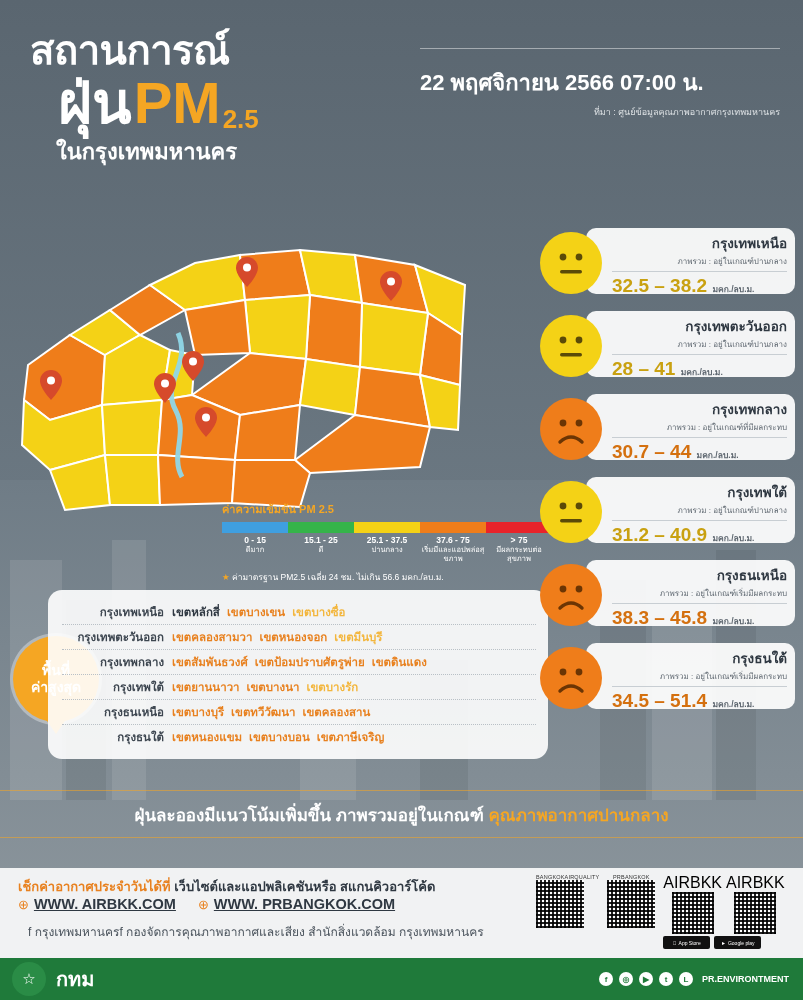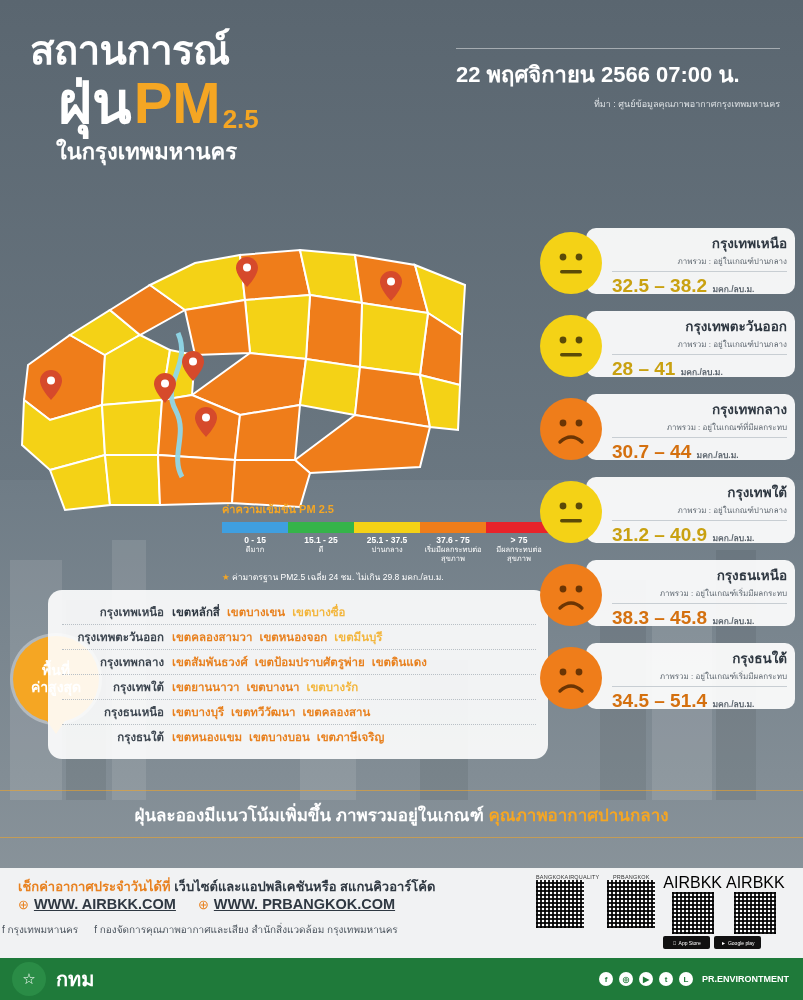--- a/index.html
+++ b/index.html
@@ -38,21 +38,21 @@
   .avg-row { display:flex; align-items:flex-start; justify-content:flex-start; }
   .avg-lbl { font-size:23px; font-weight:bold; color:#f5a623; line-height:1.15; }
   .avg-lbl .l2 { color:#ffffff; font-size:25px; }
   .avg-val {
     font-size:50px; font-weight:bold; color:#ffffff; line-height:0.95;
     margin-left:10px;
   }
   .avg-unit { font-size:9px; color:#e6e9ec; text-align:center; margin-top:-2px; }
   .hdr-date {
     font-size:22px; font-weight:bold; color:#ffffff; margin-top:10px;
-    border-top:1px solid rgba(255,255,255,0.45); padding-top:8px;margin-left:36px;
+    border-top:1px solid rgba(255,255,255,0.45); padding-top:16px;
   }
   .hdr-src { font-size:9px; color:#dfe3e6; text-align:right; margin-top:5px; }
 
   
   .map-wrap { position:absolute; left:10px; top:215px; width:540px; height:330px; }
   .map-svg { position:absolute; left:0; top:0; }
   .pin {
     position:absolute; width:22px; height:30px;
   }
   .pin svg { display:block; }
@@ -132,21 +132,21 @@
   .footer {
     position:absolute; left:0; top:868px; width:803px; height:90px;
     background:#f1f2f3;
   }
   .f-line1 { position:absolute; left:18px; top:8px; font-size:13px; font-weight:bold; }
   .f-line1 .o { color:#e8811f; }
   .f-line1 .d { color:#2f3842; }
   .f-web { position:absolute; left:18px; top:28px; display:flex; gap:22px; align-items:center; }
   .f-web .w { font-size:14.5px; font-weight:bold; color:#2f3842; }
   .f-web .glb { color:#e8811f; font-size:13px; }
-  .f-note { position:absolute; left:2px; top:54px; font-size:10px; color:#4a535c; display:flex; gap:16px; }
+  .f-note { position:absolute; left:28px; top:54px; font-size:12px; color:#4a535c; display:flex; }
   .qr-area { position:absolute; left:536px; top:6px; display:flex; gap:8px; }
   .qr-box { text-align:center; }
   .qr-box .cap { font-size:5.5px; color:#333; letter-spacing:0.2px; }
   .qr { width:48px; height:48px; background:
      repeating-linear-gradient(0deg,#222 0 2px, #fff 2px 4px),
      repeating-linear-gradient(90deg,#222 0 2px, #fff 2px 4px);
      background-blend-mode:multiply; }
   .store-box { width:98px; }
   .store-row { display:flex; gap:4px; margin-top:2px; }
   .store-btn {
@@ -292,31 +292,31 @@
         <div class="nm">ดี</div>
       </div>
       <div class="lg">
         <div class="bar" style="background:#f4d216"></div>
         <div class="rng">25.1 - 37.5</div>
         <div class="nm">ปานกลาง</div>
       </div>
       <div class="lg">
         <div class="bar" style="background:#ef7d1a"></div>
         <div class="rng">37.6 - 75</div>
-        <div class="nm">เริ่มมีผลกระทบต่อสุขภาพ</div>
+        <div class="nm">เริ่มมีและแอปพล่อสุขภาพ</div>
       </div>
       <div class="lg">
         <div class="bar" style="background:#e8232a"></div>
         <div class="rng">&gt; 75</div>
         <div class="nm">มีผลกระทบต่อสุขภาพ</div>
       </div>
     </div>
     <div class="legend-note">
       <span class="star">★</span>
-      <span>ค่ามาตรฐาน PM2.5 เฉลี่ย 24 ชม. ไม่เกิน 29.8 มคก./ลบ.ม.</span>
+      <span>ค่ามาตรฐาน PM2.5 เฉลี่ย 24 ชม. ไม่เกิน 56.6 มคก./ลบ.ม.</span>
     </div>
   </div>
 
   <div class="badge">
     <div class="circ">
       <span>พื้นที่</span>
       <span>ค่าสูงสุด</span>
     </div>
     <div class="tri"></div>
   </div>

